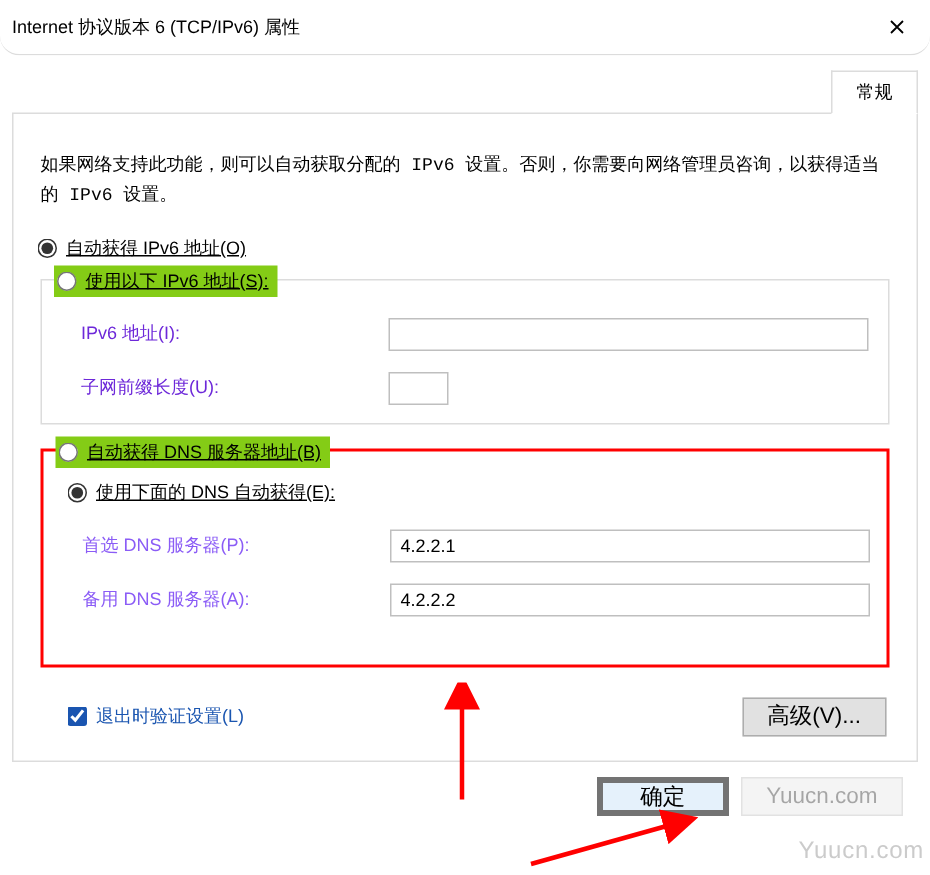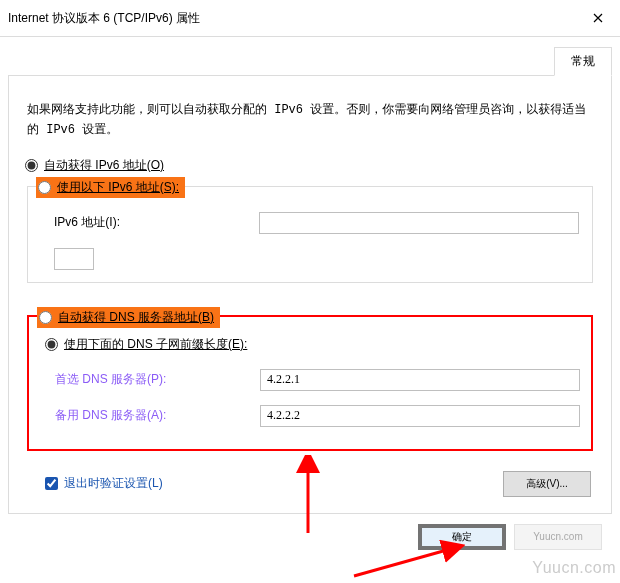--- a/index.html
+++ b/index.html
@@ -12,20 +12,21 @@
     background: #fff;
     color: #000;
     overflow: hidden;
     position: relative;
   }
   .titlebar {
     display: flex;
     align-items: center;
     padding: 6px 0 6px 8px;
     border-bottom: 1px solid #dcdcdc;
+    border-radius: 13px;
   }
   .titlebar .title { flex: 1; }
   .close-btn {
     width: 44px; height: 24px;
     display: flex; align-items: center; justify-content: center;
     font-size: 14px; line-height: 1;
   }
   .close-btn svg { width: 10px; height: 10px; stroke: #000; stroke-width: 1.2; }
   .body { padding: 10px 8px 8px 8px; }
   .tabs { display: flex; padding-left: 8px; margin-bottom: -1px; position: relative; z-index: 1; justify-content: flex-end;}
@@ -46,54 +47,54 @@
     font-family: Liberation Mono, monospace;
   }
   .group {
     border: 1px solid #dcdcdc;
     margin-top: 10px;
     padding: 10px 10px 12px 10px;
     position: relative;
   }
   .group.highlight {
     border: 2px solid #f00;
-    margin-top: 32px;
-    padding-bottom: 22px;
+    margin-top: 16px;
+    padding-bottom: 32px;
   }
   .radio-row {
     display: flex;
     align-items: center;
     gap: 6px;
     padding: 2px 0;
     margin-left: -2px;
     text-decoration: underline;
   }
   .group > .radio-row:first-child {
     margin-top: -20px;
-    background: #f97316;
+    background: #84cc16;
     width: fit-content;
     padding-right: 6px;
     padding-left: 2px;
   }
   .radio-row.inside { margin-left: 6px; margin-top: 6px; }
   input[type="radio"] { accent-color: #333; margin:0; }
   .form-row {
     display: flex;
     align-items: center;
     margin-top: 14px;
     padding-left: 16px;
   }
   .form-label { width: 205px; color: #8b5cf6; }
-  .form-label.disabled { color: #000000; }
+  .form-label.disabled { color: #6d28d9; }
   .text-input {
     width: 320px;
     height: 22px;
     border: 1px solid #bfbfbf;
     padding: 0 6px;
-    font-family: Liberation Serif, serif;
+    font-family: Liberation Sans, sans-serif;
     font-size: 12px;
     box-sizing: border-box;
   }
   .text-input.disabled { background: #fff; border-color: #bfbfbf;}
   .text-input.short { width: 40px; }
   .bottom-row {
     display: flex;
     align-items: center;
     margin-top: 12px;
     padding: 8px 2px 0 2px;
@@ -101,21 +102,21 @@
   .bottom-row .spacer { flex: 1; }
   .chk { display: flex; align-items: center; gap: 6px; color: #1a55b0; padding-left: 16px;}
   input[type="checkbox"] { accent-color: #1a55b0; margin:0;}
   .btn {
     min-width: 88px;
     height: 26px;
     border: 1px solid #adadad;
     background: #e1e1e1;
     padding: 0 16px;
     font-family: inherit;
-    font-size: 10px;
+    font-size: 15px;
     cursor: pointer;
   }
   .dlg-buttons {
     display: flex;
     justify-content: flex-end;
     gap: 8px;
     padding: 10px 10px 4px 10px;
   }
   .btn.primary { border: 4px solid #737373; background: #e5f1fb; }
   .annotation-arrow { position: absolute; pointer-events: none; }
@@ -154,32 +155,33 @@
     <div class="group">
       <div class="radio-row">
         <input type="radio" name="ip" style="">
         <span>使用以下 IPv6 地址(S):</span>
       </div>
       <div class="form-row">
         <span class="form-label disabled">IPv6 地址(I):</span>
         <input class="text-input disabled" disabled="" value="" style="">
       </div>
       <div class="form-row">
+        <span class="form-label disabled">子网前缀长度(U):</span>
         <input class="text-input short disabled" disabled="" value="" style="">
       </div>
     </div>
 
     <div class="group highlight">
       <div class="radio-row">
         <input type="radio" name="dns" style="">
         <span>自动获得 DNS 服务器地址(B)</span>
       </div>
       <div class="radio-row inside">
         <input type="radio" name="dns" checked="" style="">
-        <span>使用下面的 DNS 子网前缀长度(E):</span>
+        <span>使用下面的 DNS 自动获得(E):</span>
       </div>
       <div class="form-row">
         <span class="form-label">首选 DNS 服务器(P):</span>
         <input class="text-input" value="4.2.2.1" style="">
       </div>
       <div class="form-row">
         <span class="form-label">备用 DNS 服务器(A):</span>
         <input class="text-input" value="4.2.2.2" style="">
       </div>
     </div>

